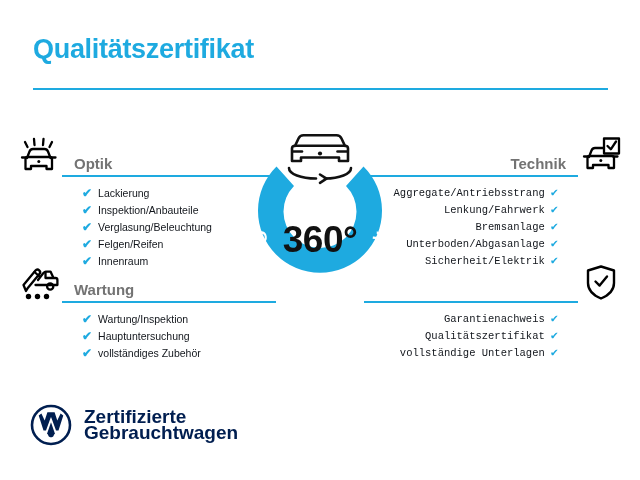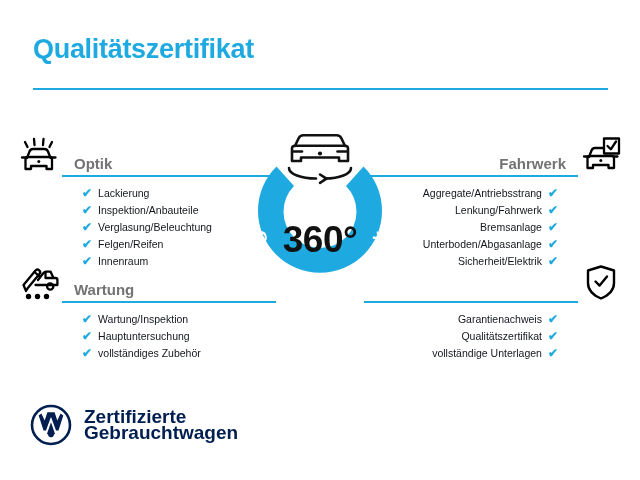--- a/index.html
+++ b/index.html
@@ -101,20 +101,21 @@
     margin-bottom: 1px;
     white-space: nowrap;
   }
   .sec-optik .sec-list, .sec-wartung .sec-list { padding-left: 66px; }
   .sec-technik .sec-list, .sec-garantie .sec-list {
     padding-right: 66px;
     justify-content: flex-end;
   }
   .sec-technik .sec-list li, .sec-garantie .sec-list li {
     justify-content: flex-end;
+    font-family: Liberation Mono, monospace;
   }
   .chk {
     color: #1eaae0;
     font-size: 12px;
     font-weight: bold;
     line-height: 1;
     flex: 0 0 auto;
   }
   .sec-optik .chk, .sec-wartung .chk { margin-right: 6px; }
   .sec-technik .chk, .sec-garantie .chk { margin-left: 6px; }
@@ -245,21 +246,21 @@
       <li>
           <span class="chk">✔</span>
           <span>vollständiges Zubehör</span>
         </li>
     </ul>
   </div>
 
   <div class="section sec-technik">
     <div class="sec-head right">
       <div class="sec-titlewrap">
-        <div class="sec-title">Fahrwerk</div>
+        <div class="sec-title">Technik</div>
         <div class="sec-underline"></div>
       </div>
       <div class="sec-icon">
         <svg width="44" height="42" viewBox="0 0 44 42">
           <g fill="none" stroke="#000000" stroke-width="2.3" stroke-linecap="round" stroke-linejoin="round">
             <path d="M10 22 L12.5 15.5 C13.2 13.8 14.3 13 16 13 L25 13"></path>
             <path d="M8.5 23 C8.5 21.6 9.4 21 10.8 21 L32.7 21 C34.1 21 35 21.6 35 23 L35 33 L29.5 33 L29.5 30 L14 30 L14 33 L8.5 33 Z"></path>
             <path d="M5 21.5 L9 21.5"></path>
             <path d="M34.5 21.5 L38.5 21.5"></path>
             <path d="M25 3.5 L40 3.5 L40 18.5 L25 18.5 Z" fill="#ffffff"></path>

